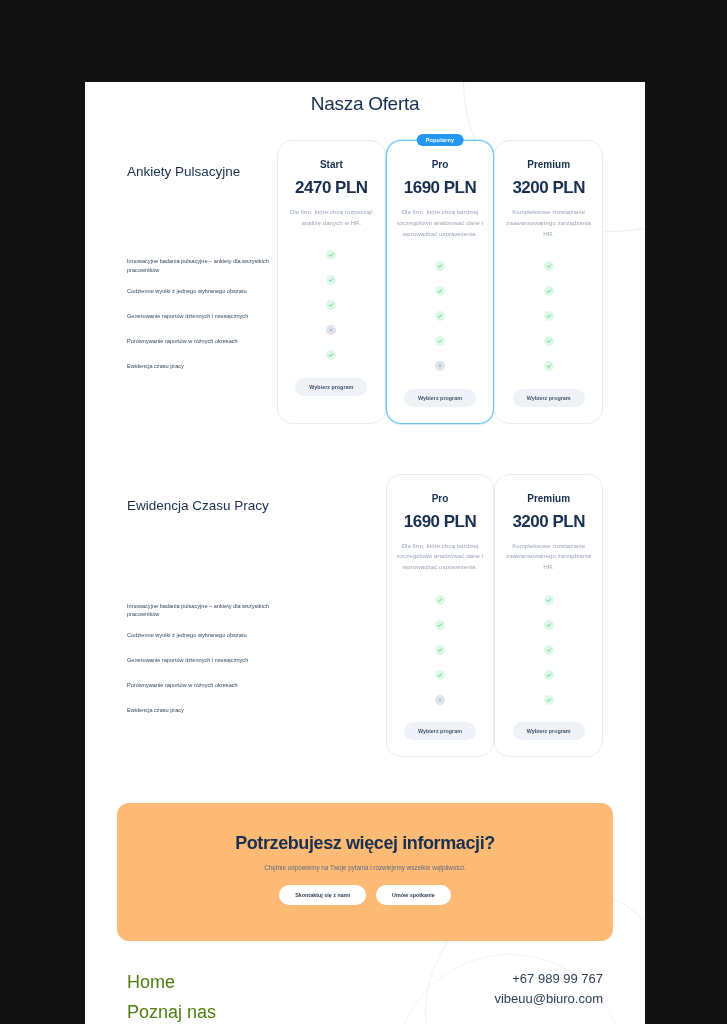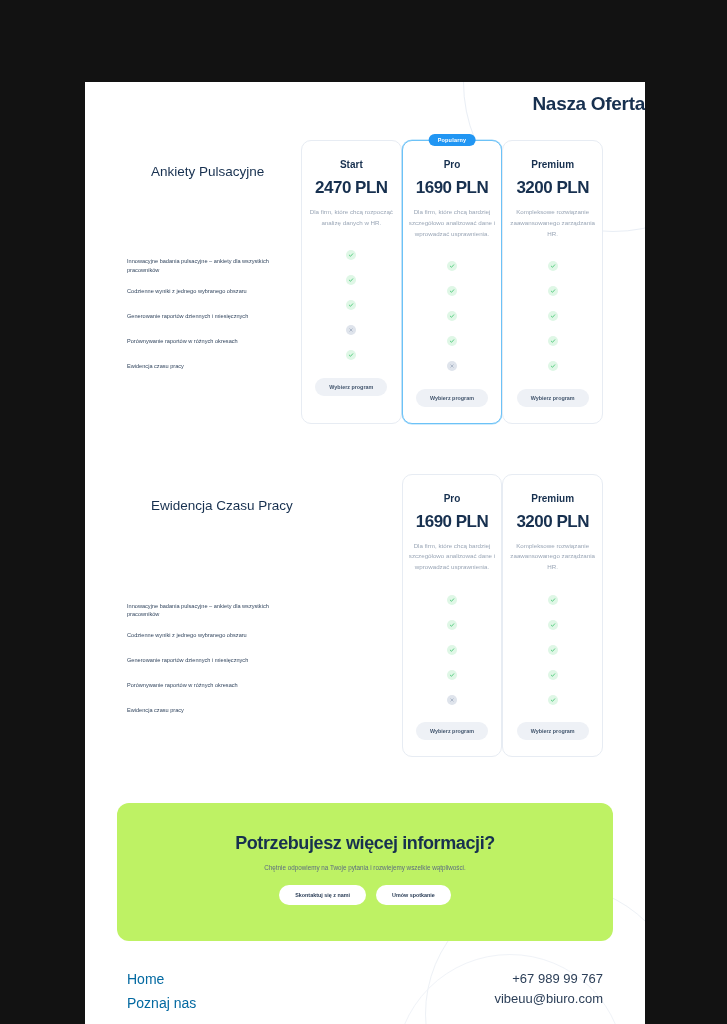--- a/index.html
+++ b/index.html
@@ -29,55 +29,54 @@
     pointer-events: none;
   }
   .arc-br2 {
     position: absolute; right: 20px; bottom: -160px;
     width: 230px; height: 230px;
     border: 1px solid #f0f3f8; border-radius: 50%;
     pointer-events: none;
   }
 
   .page-title {
-    text-align: right;
+    text-align: center;
     font-size: 19px;
-    font-weight: 700;
+    font-weight: 400;
     color: #17304f;
     letter-spacing: -0.3px;
     padding-top: 11px;
   }
 
   
   .section { position: relative; padding: 0 42px; }
   .sec1 { margin-top: 25px; }
   .sec2 { margin-top: 50px; }
 
   .grid {
     display: grid;
     grid-template-columns: 150px 1fr 1fr 1fr;
     column-gap: 0;
     position: relative;
-    margin-left: 24px;
   }
 
   .sec-heading {
     grid-column: 1; grid-row: 1 / span 99;
     font-size: 13.5px;
     font-weight: 400;
     color: #17304f;
     line-height: 1.42;
     padding-top: 22px;
     align-self: start;
   }
 
   .card {
     position: relative;
     border: 1px solid #e7ecf3;
-    border-radius: 10px;
+    border-radius: 15px;
     background: #fff;
     padding: 18px 6px 16px;
     text-align: center;
     z-index: 1;
   }
   .card.featured {
     border-color: #6cc2f7;
     box-shadow: 0 0 0 0.5px #9fd7fa;
   }
   .badge {
@@ -134,21 +133,21 @@
     border: none;
     border-radius: 20px;
     padding: 6px 14px;
     cursor: pointer;
     font-family: inherit;
   }
 
   
   .cta {
     margin: 46px 32px 0;
-    background: #bef264;
+    background: #fdba74;
     border-radius: 12px;
     padding: 30px 20px 36px;
     text-align: center;
     position: relative;
     overflow: hidden;
   }
   .cta-title {
     font-size: 18px;
     font-weight: 700;
     color: #17304f;
@@ -175,22 +174,22 @@
 
   
   .footer {
     display: flex;
     justify-content: space-between;
     padding: 28px 42px 0;
     position: relative;
   }
   .fnav { display: flex; flex-direction: column; gap: 3px; }
   .fnav a {
-    font-size: 14px;
-    color: #0369a1;
+    font-size: 18px;
+    color: #4d7c0f;
     text-decoration: none;
     line-height: 1.48;
   }
   .fcontact { text-align: right; }
   .fcontact .line {
     font-size: 13px;
     color: #2b3e57;
     line-height: 1.55;
   }
 </style>

